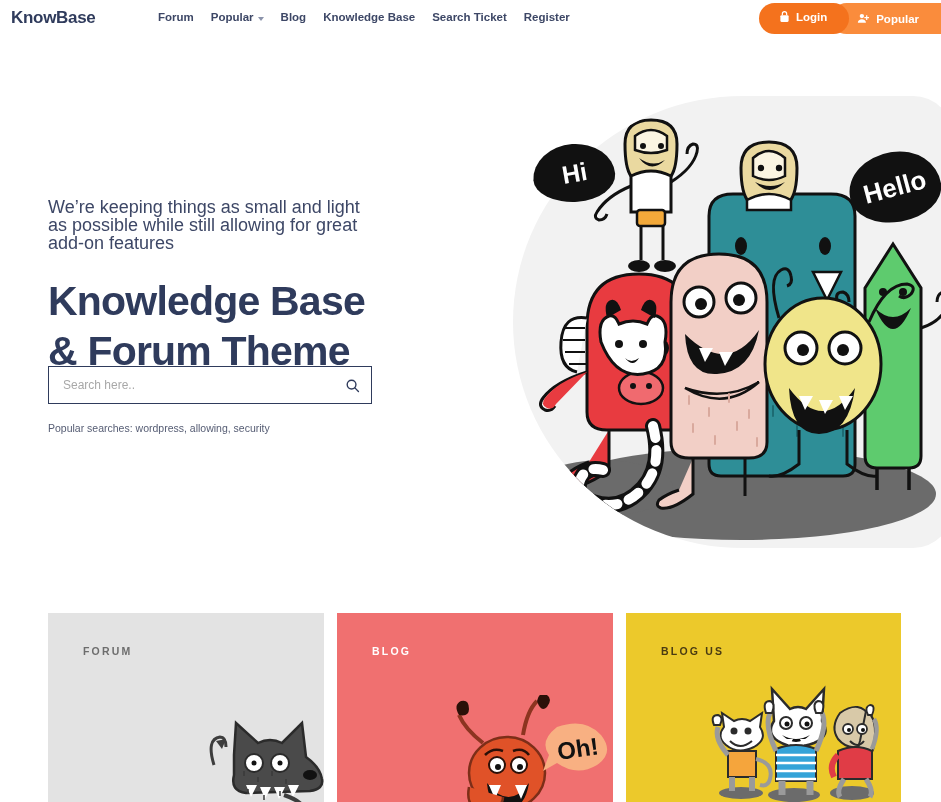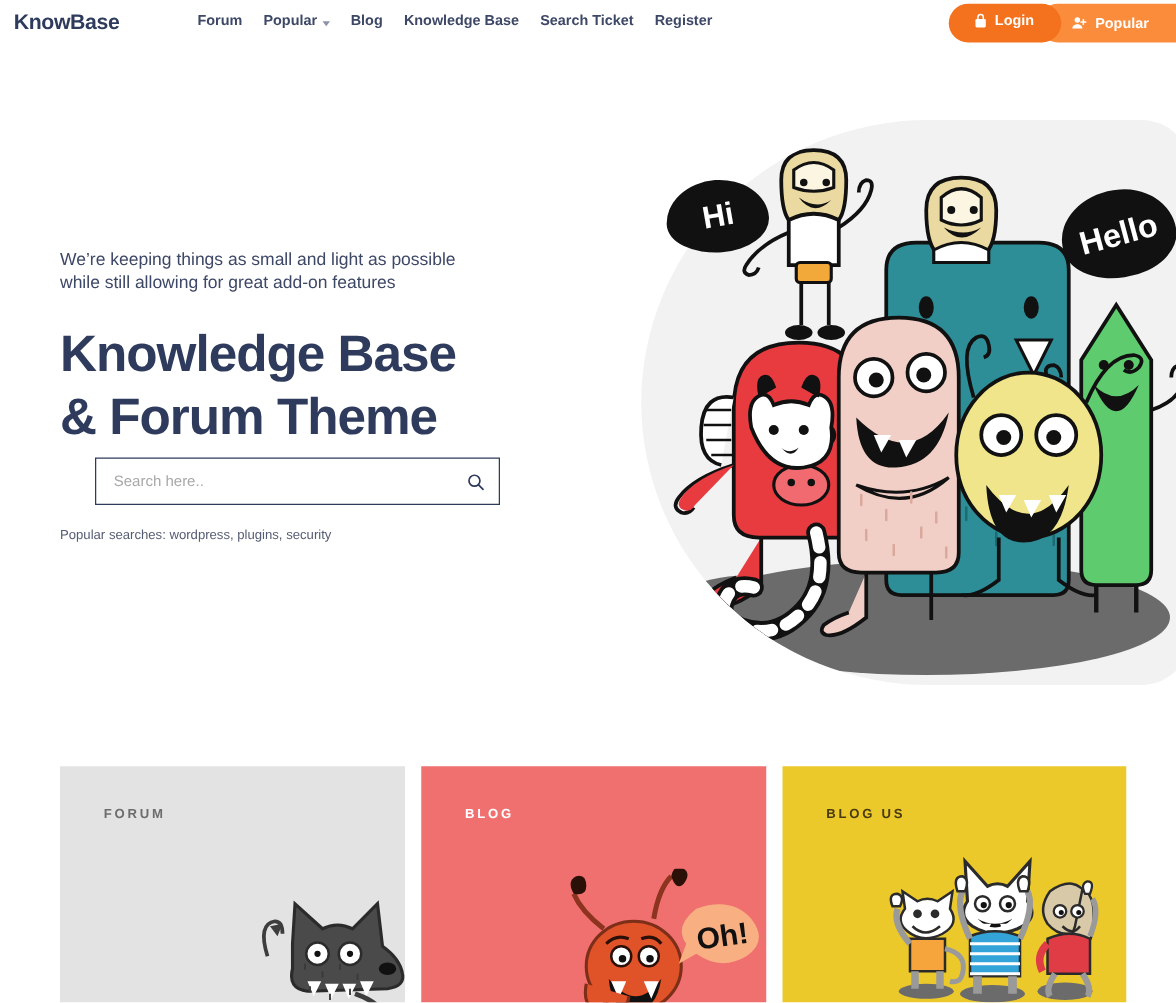--- a/index.html
+++ b/index.html
@@ -116,21 +116,21 @@
     overflow: hidden;
   }
 
   .hero-text {
     position: absolute;
     left: 48px;
     top: 160px;
     width: 400px;
   }
   .hero-sub {
-    font-size: 14px;
+    font-size: 18px;
     line-height: 18px;
     color: #3d4766;
     width: 330px;
     margin-bottom: 24px;
   }
   .hero-title {
     font-size: 41px;
     font-weight: bold;
     line-height: 50px;
     color: #2f3b5c;
@@ -140,21 +140,20 @@
   .search-wrap {
     position: absolute;
     left: 48px;
     top: 328px;
     width: 324px;
     height: 38px;
     border: 1px solid #2f3b5c;
     background: #ffffff;
     display: flex;
     align-items: center;
-    margin-left: 28px;
   }
   .search-input {
     flex: 1;
     border: none;
     outline: none;
     background: transparent;
     font-family: "Liberation Sans", sans-serif;
     font-size: 12px;
     color: #3d4766;
     padding: 0 14px;
@@ -436,21 +435,21 @@
     <button class="search-btn">
       <span>
         <svg class="icon-svg" width="15" height="15" viewBox="0 0 24 24" fill="none" stroke="#2f3b5c" stroke-width="2.2" stroke-linecap="round">
           <circle cx="10.5" cy="10.5" r="7"></circle>
           <line x1="15.8" y1="15.8" x2="21.5" y2="21.5"></line>
         </svg>
       </span>
     </button>
   </div>
 
-  <div class="popular">Popular searches: wordpress, plugins, security</div>
+  <div class="popular">Popular searches: wordpress, allowing, security</div>
 </section>
 
 <section class="cards">
 
   <div class="card card-forum">
     <div class="card-label">FORUM</div>
     <div class="card-art" style="left:140px; top:92px; width:140px; height:100px;">
       <svg width="140" height="100" viewBox="0 0 140 100">
         <path d="M26 60 q-8 -26 6 -28 q6 0 6 10" fill="none" stroke="#3d3d3d" stroke-width="3"></path>
         <path d="M34 44 l-6 -8 l10 -2z" fill="#3d3d3d"></path>

